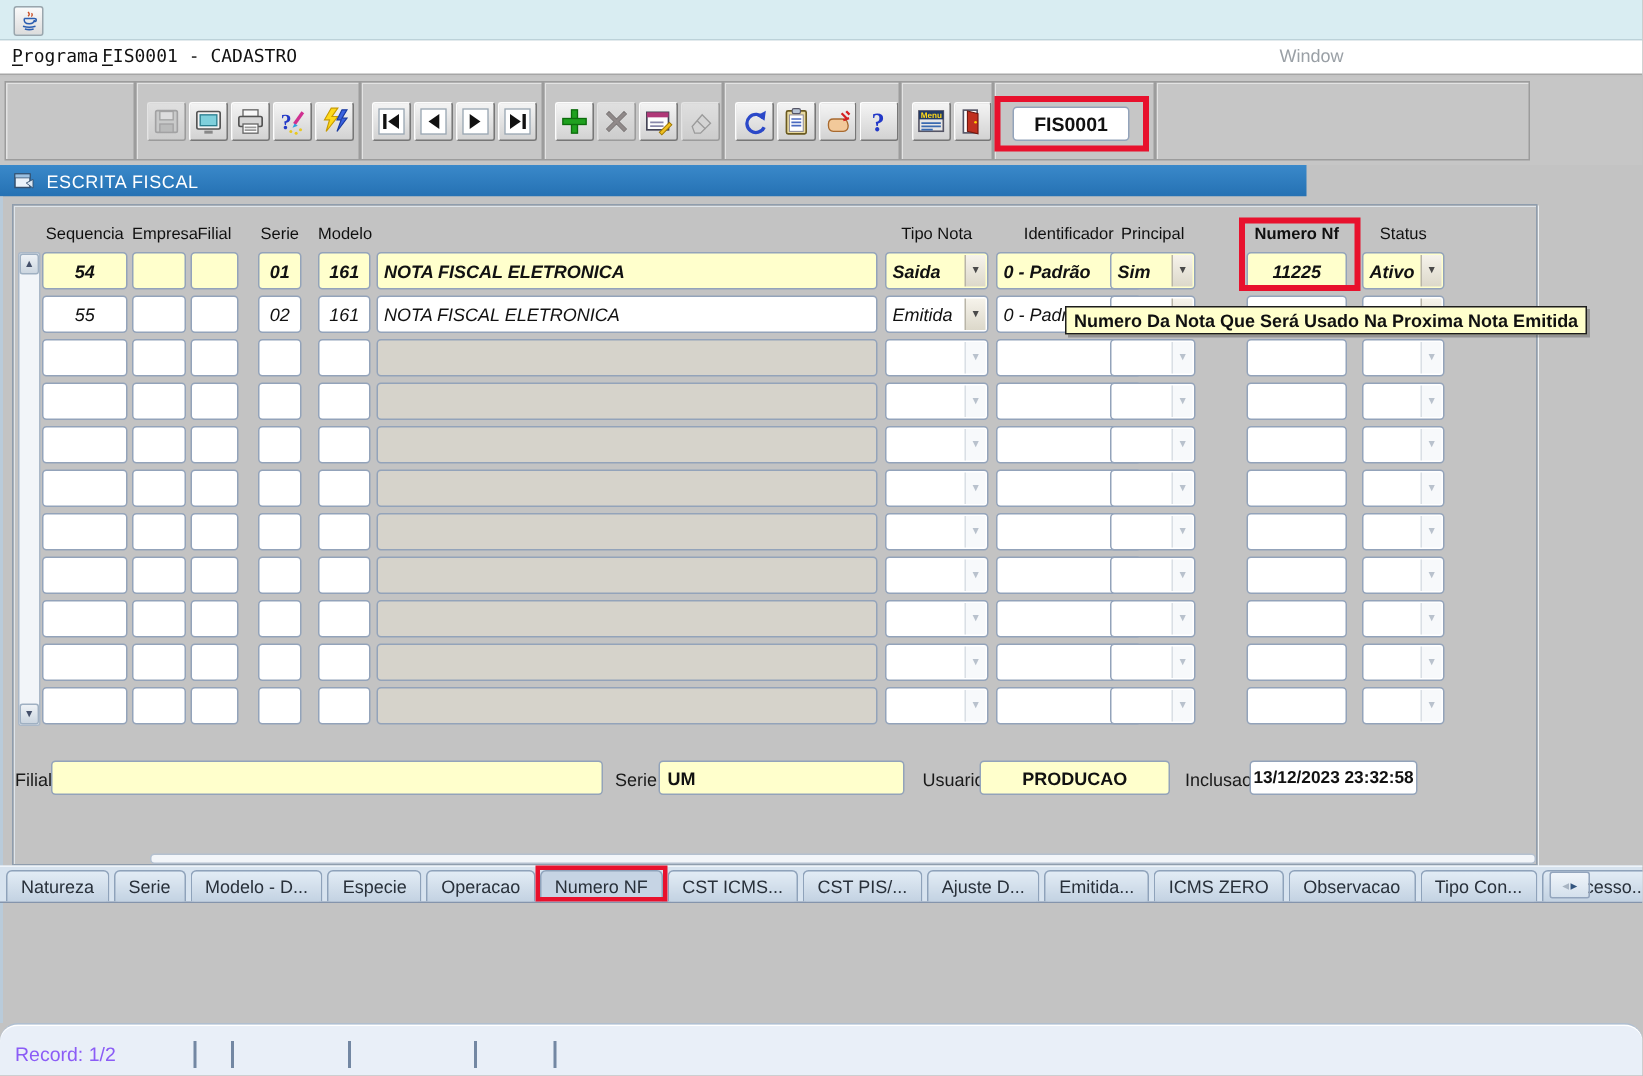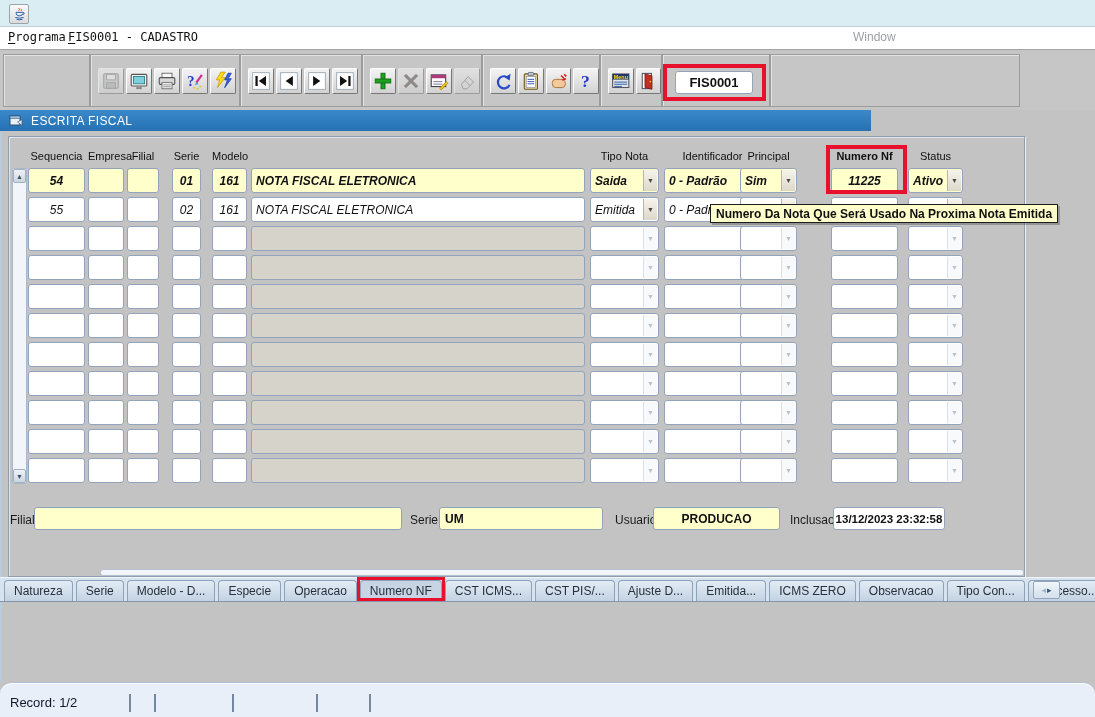--- a/index.html
+++ b/index.html
@@ -93,21 +93,21 @@
   .tab.annotated::after{content:'';position:absolute;left:-4px;right:-4px;top:-4px;bottom:0;
     border:3px solid var(--red);pointer-events:none;}
   #tabscroll{left:1033px;top:581px;width:27px;height:18px;background:linear-gradient(#f0f5fa,#d4e0ec);
     border:1px solid #93a5bd;border-radius:2px;display:flex;align-items:center;justify-content:center;
     font-size:9px;cursor:pointer;gap:1px;}
   #tabscroll .l{color:#a8b4c2;} #tabscroll .r{color:#33557f;}
 
   
   #statusbar{left:0;top:682px;width:1095px;height:35px;background:#e9eff8;border-top:1px solid #b0bfd0;
     border-radius:12px 12px 0 0;box-shadow:inset 0 1px 0 #fff;}
-  #record{position:absolute;left:10px;top:12px;font-size:13px;color:#0f172a;}
+  #record{position:absolute;left:10px;top:12px;font-size:13px;color:#8b5cf6;}
   .sep{position:absolute;top:11px;width:2px;height:18px;background:#7387a3;}
 </style>
 </head>
 <body>
 
 <div id="titlebar" class="abs">
   <div id="java-btn" class="abs">
     <svg viewBox="0 0 18 18" width="15" height="15">
       <path d="M8 4.6 q2-1.6 0-3.4" stroke="#c84a20" fill="none" stroke-width="1.1"></path>
       <path d="M10.6 4.8 q1.5-1.2 .2-2.6" stroke="#c84a20" fill="none" stroke-width="1"></path>

